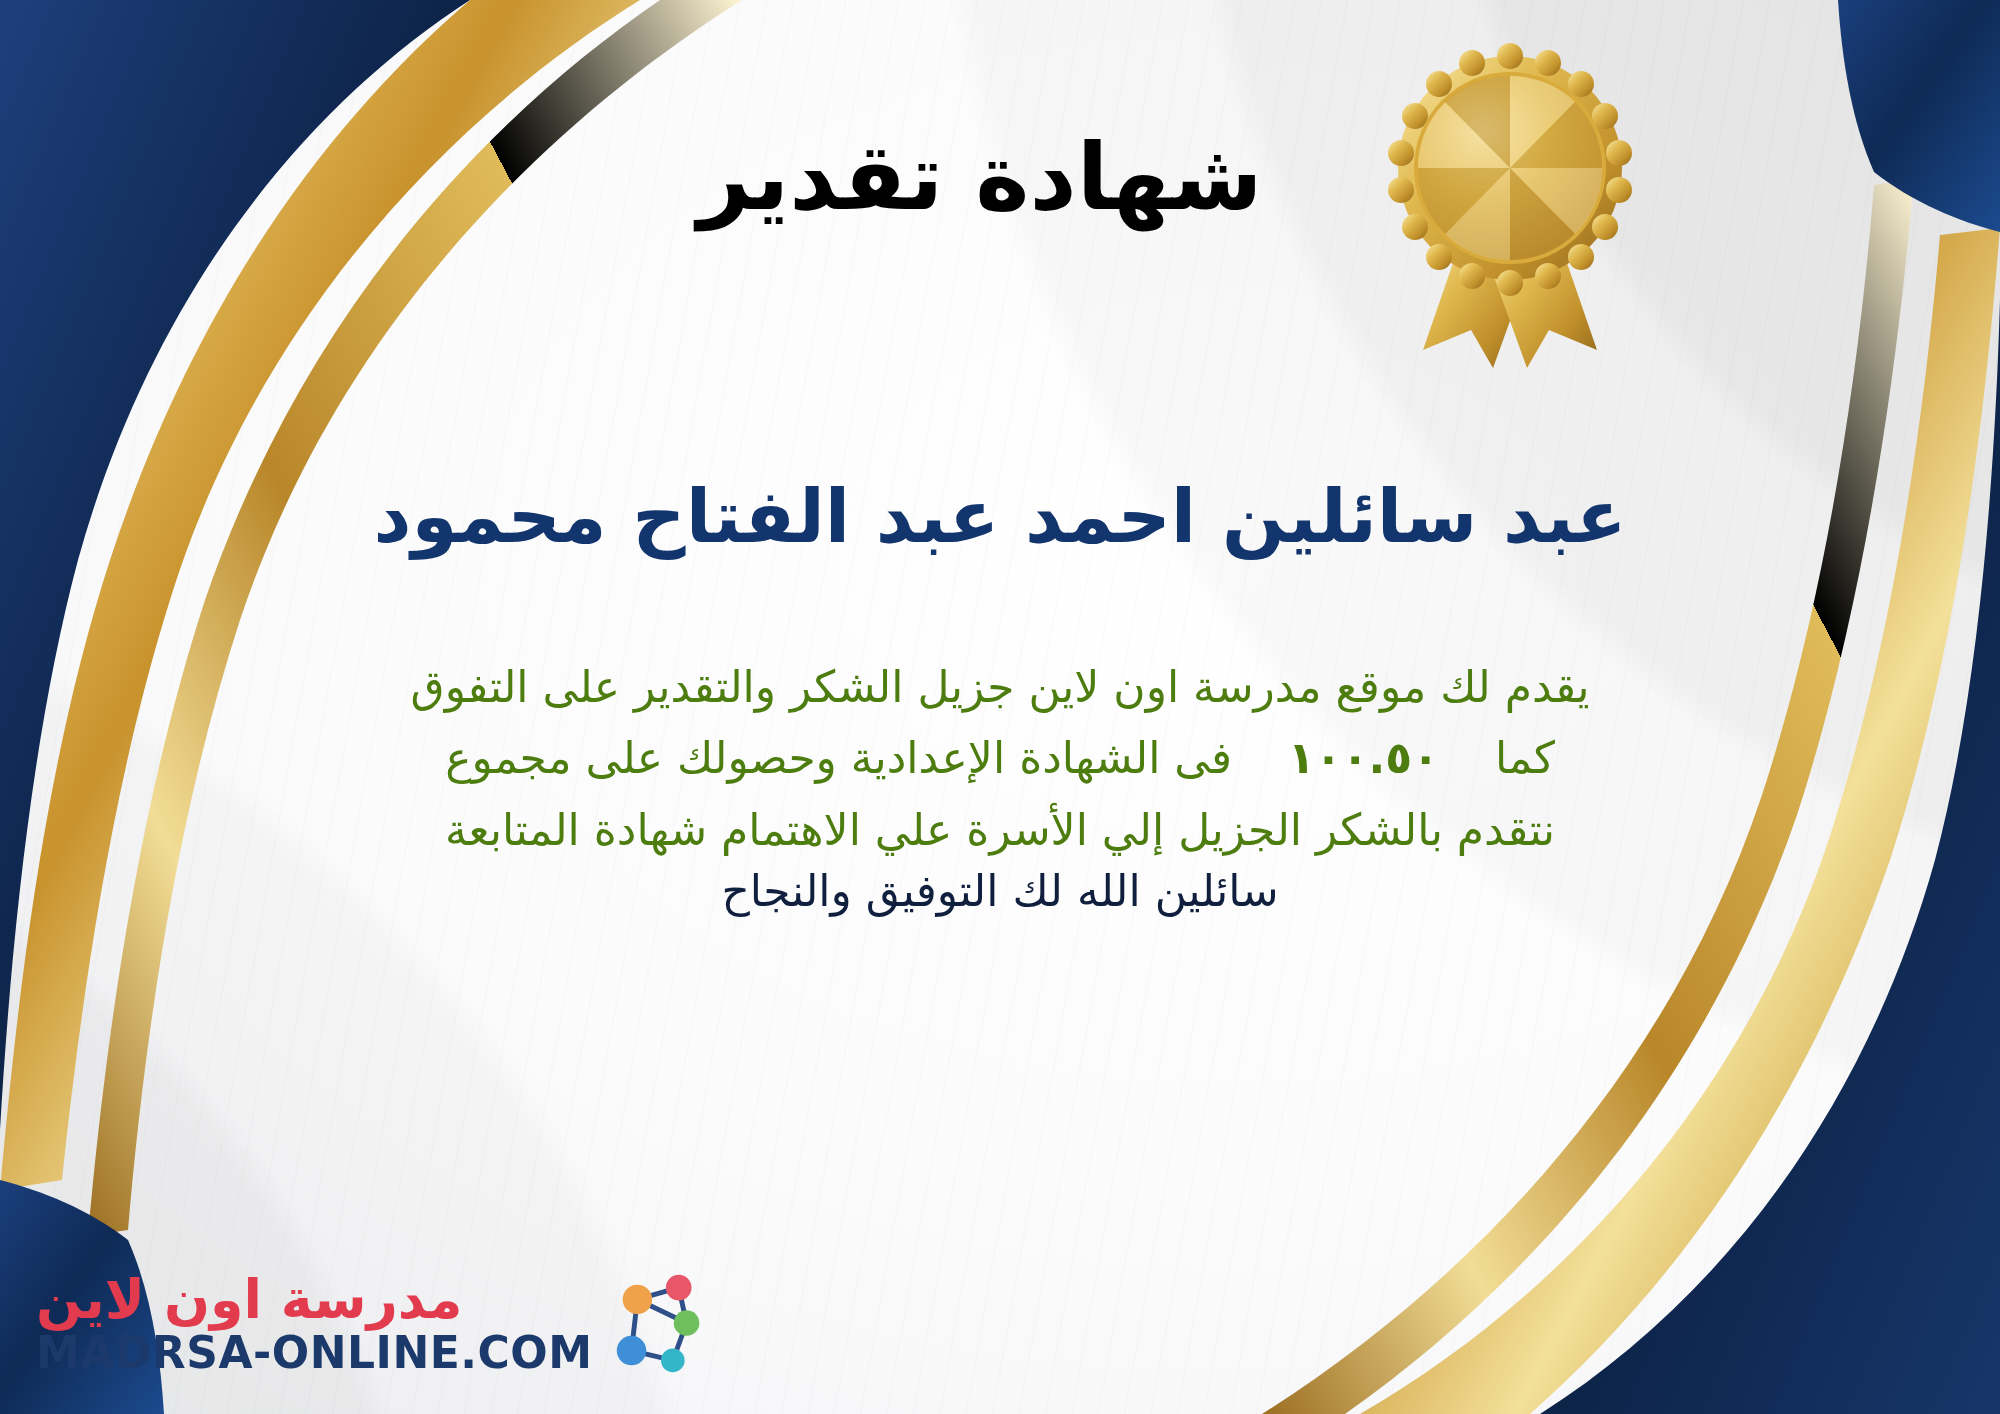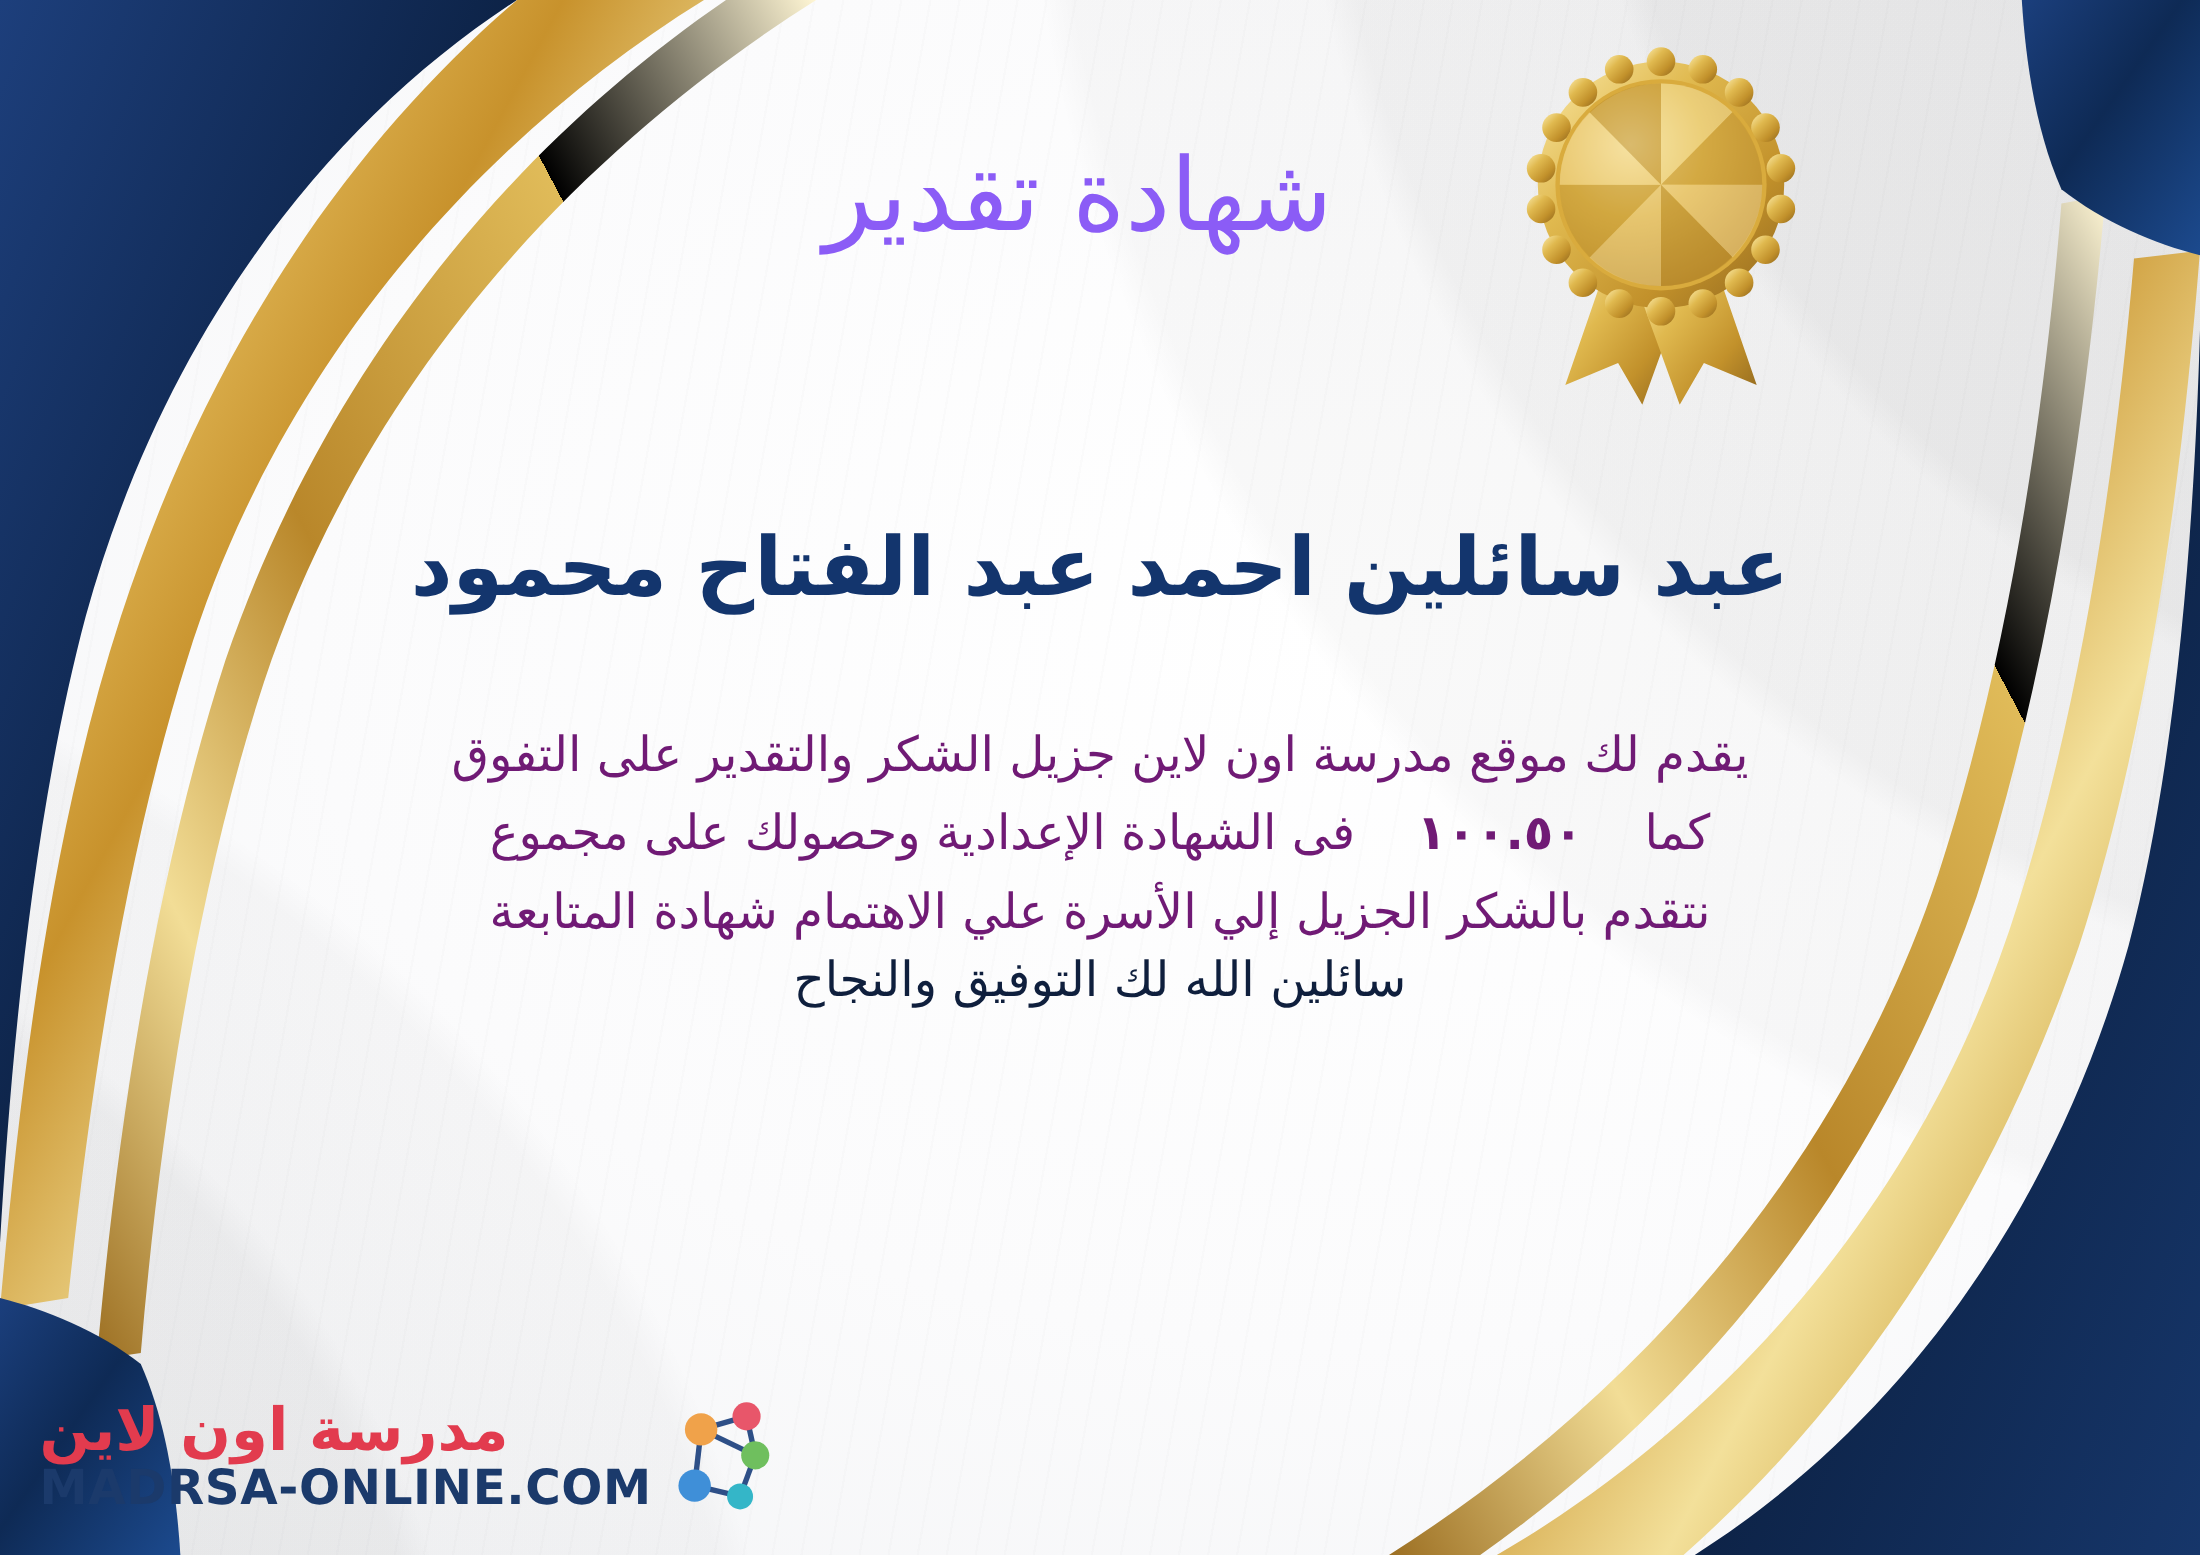--- a/index.html
+++ b/index.html
@@ -53,22 +53,22 @@
     position: absolute;
     inset: 0;
     display: flex;
     flex-direction: column;
     align-items: center;
   }
 
   .cert-title {
     margin-top: 132px;
     font-size: 92px;
-    font-weight: 400;
-    color: #8b5cf6;
+    font-weight: 700;
+    color: #000000;
     letter-spacing: 0px;
     line-height: 1;
     text-align: center;
     width: 100%;
     padding-right: 40px;
     box-sizing: border-box;
   }
 
   .student-name {
     margin-top: 250px;
@@ -79,21 +79,21 @@
     width: 86%;
     line-height: 1.15;
   }
 
   .body-text {
     margin-top: 92px;
     width: 82%;
     text-align: center;
     font-size: 44px;
     line-height: 1.62;
-    color: #701a75;
+    color: #4d7c0f;
     font-weight: 500;
   }
   .body-text .score {
     display: inline-block;
     font-weight: 700;
     padding: 0 42px;
     letter-spacing: 1px;
   }
 
   .closing-text {

